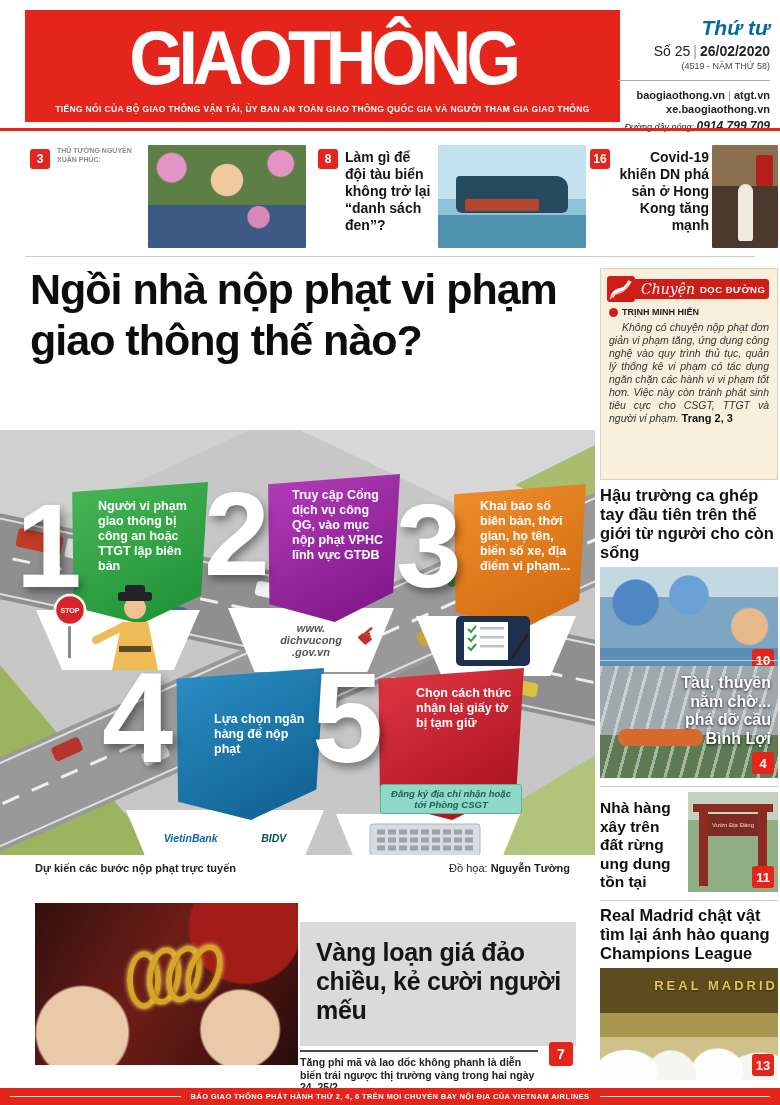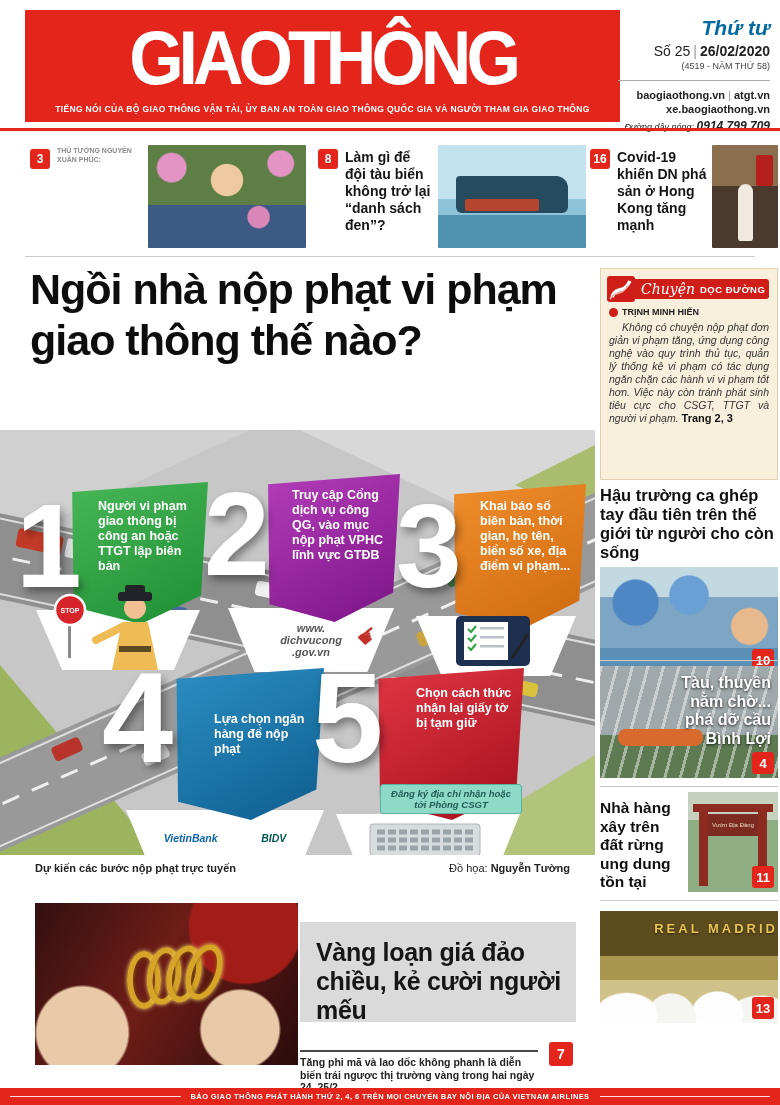--- a/index.html
+++ b/index.html
@@ -144,21 +144,21 @@
     linear-gradient(180deg,#5d4c1e 0 40%, #a9974f 40% 62%, #cfc189 62%); }
   .real-label { position:absolute; left:0; right:0; top:10px; text-align:right; font-size:13px; font-weight:800; letter-spacing:3px; color:#e6c455; text-shadow:0 1px 2px #2c2410;margin-left:44px; }
 
   
   .gold-photo { position:absolute; left:35px; top:903px; width:263px; height:162px; background:
     radial-gradient(circle at 80% 15%, #a31d18 0 22%, transparent 23%),
     radial-gradient(circle at 18% 80%, #e9c9a8 0 18%, transparent 19%),
     radial-gradient(circle at 78% 78%, #e9c9a8 0 16%, transparent 17%),
     linear-gradient(120deg,#33100f,#6e1d17 45%,#290c0c); overflow:hidden; }
   .bangle { position:absolute; width:34px; height:58px; border:6px solid #d6a527; border-radius:50%; box-shadow:inset 0 0 4px #8a6410, 0 0 4px #f5d878; }
-  .gold-box { position:absolute; left:300px; top:922px; width:276px; height:100px; background:#dadada; padding:16px 12px 0 16px; }
+  .gold-box { position:absolute; left:300px; top:922px; width:276px; height:124px; background:#dadada; padding:16px 12px 0 16px; }
   .gold-box h2 { font-size:25px; line-height:29px; font-weight:800; color:#161616; letter-spacing:-.3px; }
   .gold-cap { position:absolute; left:300px; top:1050px; width:238px; border-top:2px solid #4a4a4a; padding-top:4px; font-size:10.5px; font-weight:800; line-height:12.5px; color:#222; }
   .gold-badge { position:absolute; left:549px; top:1042px; width:24px; height:24px; font-size:14px; }
 
   
   .footer { position:absolute; left:0; top:1088px; width:780px; height:17px; background:#e3251b; color:#fff; display:flex; align-items:center; font-size:7.5px; font-weight:bold; letter-spacing:.4px; }
   .footer::before, .footer::after { content:""; flex:1; border-top:1px solid rgba(255,255,255,.85); margin:0 10px; }
 </style>
 </head>
 <body>
@@ -191,21 +191,21 @@
   <div class="ph ph-pm" style="left:118px; width:158px;"></div>
 </div>
 <div class="ts" style="left:318px; width:268px;">
   <div class="badge">8</div>
   <div class="ts-title" style="left:27px; top:4px; width:90px;">Làm gì để đội tàu biển không trở lại “danh sách đen”?</div>
   <div class="ph ph-ship" style="left:120px; width:148px;">
     <div class="ship-hull"></div>
     <div class="ship-deck"></div>
   </div>
 </div>
-<div class="ts" style="left:590px; width:188px;">
+<div class="ts" style="left:590px; width:188px;text-align:right;">
   <div class="badge">16</div>
   <div class="ts-title" style="left:27px; top:4px; width:92px;">Covid-19 khiến DN phá sản ở Hong Kong tăng mạnh</div>
   <div class="ph ph-hk" style="left:122px; width:66px;">
     <div class="hk-sign"></div>
     <div class="hk-person"></div>
   </div>
 </div>
 <div class="gray-rule"></div>
 
 <div class="lead">
@@ -394,20 +394,21 @@
     <div class="gate-post" style="left:12%; top:14%; height:80%;"></div>
     <div class="gate-post" style="right:12%; top:14%; height:80%;"></div>
     <div class="gate-bar" style="left:6%; right:6%; top:12%;"></div>
     <div class="gate-sign">Vườn Địa Đàng</div>
     <div class="badge">11</div>
   </div>
 </div>
 <div class="rr-div" style="top:900px;"></div>
 
 <div class="rr" style="top:906px;">
+  <div class="rr-title">Real Madrid chật vật tìm lại ánh hào quang Champions League</div>
   <div class="rr-photo ph-real">
     <div class="real-label">REAL MADRID</div>
     <div class="badge">13</div>
   </div>
 </div>
 
 <div class="gold-photo">
   <div class="bangle" style="left:92px; top:48px;"></div>
   <div class="bangle" style="left:112px; top:44px; transform:rotate(8deg);"></div>
   <div class="bangle" style="left:132px; top:42px; transform:rotate(14deg);"></div>

